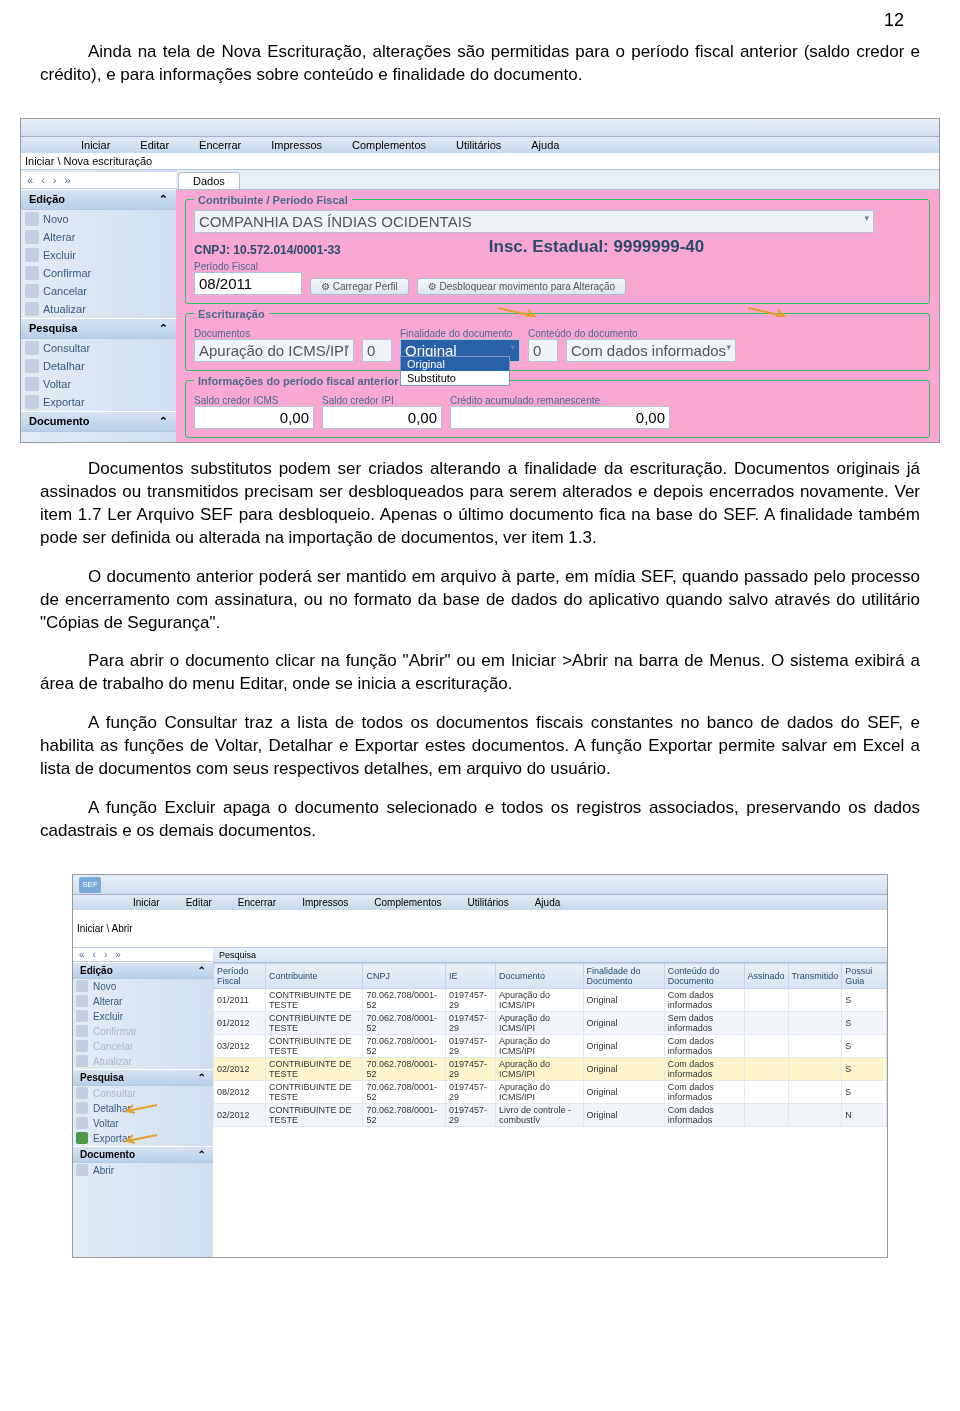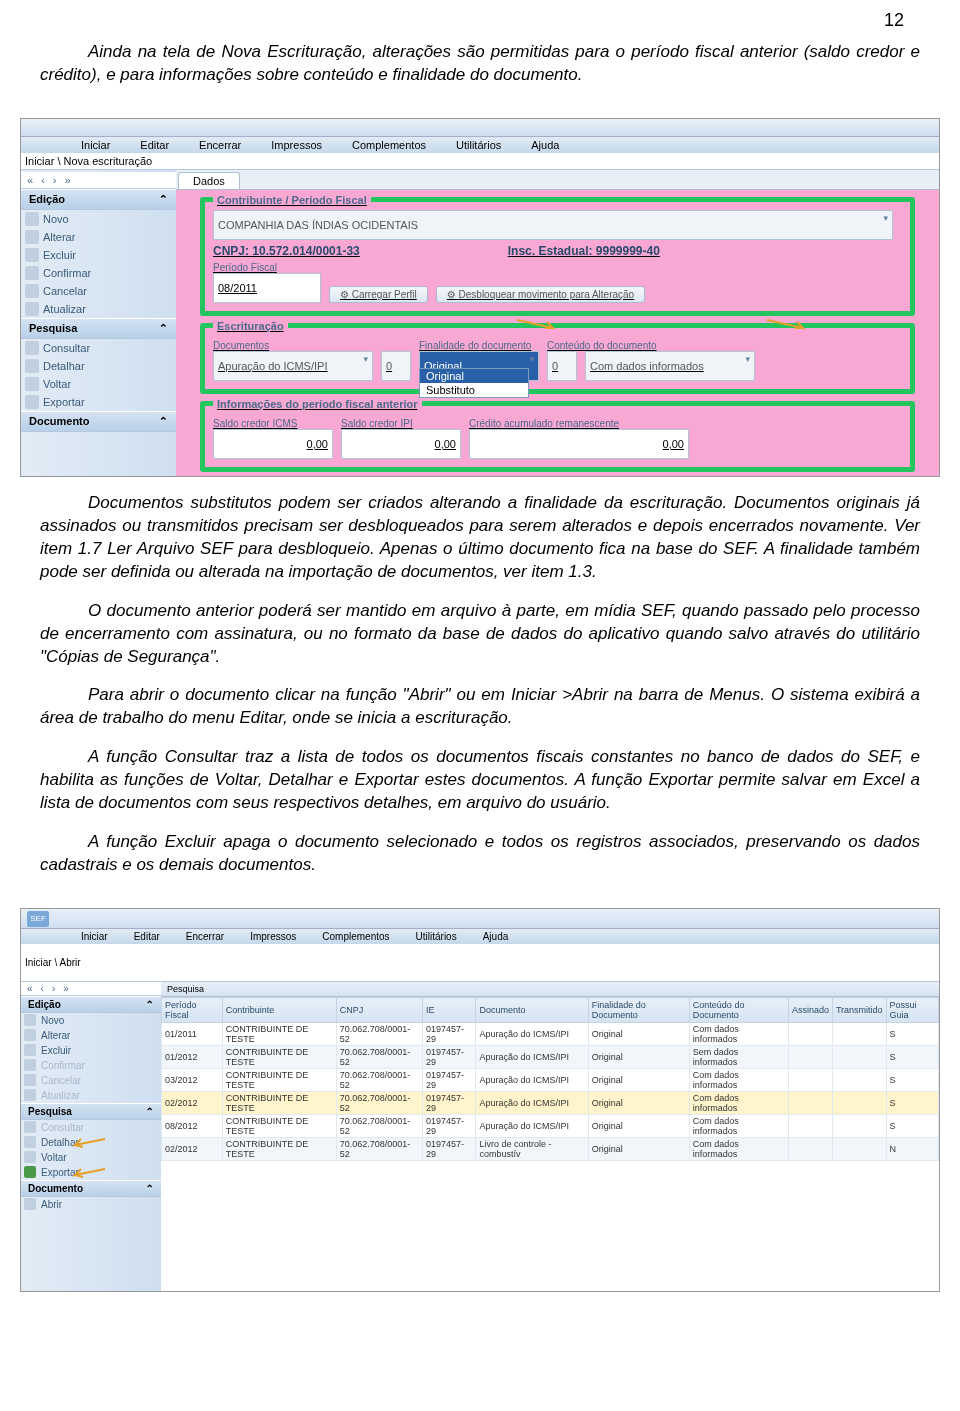--- a/index.html
+++ b/index.html
@@ -1,57 +1,57 @@
 <!DOCTYPE html>
 <html><head>
 <meta charset="utf-8">
 <style>
   * { box-sizing: border-box; margin: 0; padding: 0; }
   body { font-family: Arial, sans-serif; background: #fff; width: 960px; margin: 0 auto; }
   
   .page-number { text-align: right; font-size: 18px; padding: 10px 56px 0 0; }
   
   .body-text { font-size: 17px; line-height: 1.35; padding: 10px 40px; text-align: justify; }
-  .body-text p { margin-bottom: 16px; font-style: italic; }
+  .body-text p { margin-bottom: 16px; }
   .indent { text-indent: 48px; }
   
   
   .app1 { width: 920px; margin: 5px auto; border: 1px solid #999; position: relative; }
   .app1 .topstrip { background: linear-gradient(#e8f0f8,#cfdff0); height: 18px; border-bottom: 1px solid #aac; }
   .app1 .menubar { background: linear-gradient(#e0ebf5,#c5d8eb); padding: 2px 60px; font-size: 11px; display: flex; gap: 30px; }
   .app1 .menubar span { cursor: default; }
   .app1 .breadcrumb { background: #fff; padding: 2px 4px; font-size: 11px; border-bottom: 1px solid #b8c8dc; }
   .app1 .mainrow { display: flex; background: #d8e5f2; }
   .app1 .sidebar { width: 155px; padding: 2px 0; background: linear-gradient(90deg,#e2ecf6,#cfdff0); }
   .app1 .navarrows { padding: 2px 6px; background: #fff; display: flex; gap: 8px; font-size: 11px; color: #4a6a8a; border-bottom:1px solid #b8c8dc;}
   .app1 .sidehdr { background: linear-gradient(#d5e3f2,#b8d0e8); padding: 3px 8px; font-weight: bold; font-size: 11px; display: flex; justify-content: space-between; border-top:1px solid #fff; border-bottom:1px solid #b8c8dc;}
   .app1 .sideitem { padding: 3px 6px 3px 22px; font-size: 11px; color: #3a5a7a; position: relative; }
   .app1 .sideitem::before { content: ""; position: absolute; left: 4px; top: 2px; width: 14px; height: 14px; background: #c0d0e0; border-radius: 2px; }
   .app1 .content { flex: 1; background: #f9a8d4; padding: 0; }
   .app1 .tabrow { display: flex; background: #e8eef5; border-bottom: 1px solid #b0c0d0; }
   .app1 .tab { background: #fff; border: 1px solid #b0c0d0; border-bottom: none; padding: 2px 14px; font-size: 11px; margin: 2px 0 0 2px; border-radius: 3px 3px 0 0; }
-  .app1 fieldset { border: 5px solid #22c55e; margin: 4px 24px; padding: 4px 8px 8px 8px; font-size: 11px; border-radius: 3px; position: relative; text-decoration: underline; }
+  .app1 fieldset { border: 1px solid #22c55e; margin: 4px 9px; padding: 4px 8px 8px 8px; font-size: 11px; border-radius: 3px; position: relative; }
   .app1 legend { font-weight: bold; color: #4a6a8a; font-size: 11px; padding: 0 4px; }
   .app1 .lbl { color: #4a6a8a; font-size: 10px; display: block; margin-top: 4px; }
-  .app1 .field { background: #fff; border: 1px solid #b0c4d8; padding: 8px 4px; font-size: 11px; display: inline-block; min-height: 16px; }
+  .app1 .field { background: #fff; border: 1px solid #b0c4d8; padding: 2px 4px; font-size: 15px; display: inline-block; min-height: 16px; }
   .app1 .field.ro { background: #f0f4f8; color: #555;}
   .app1 .btn { display: inline-block; background: linear-gradient(#f5f8fb,#dce6f0); border: 1px solid #a8bccf; border-radius: 3px; padding: 2px 10px; font-size: 10px; color: #555; }
   .app1 .row { display: flex; gap: 8px; align-items: flex-end; }
   .app1 .col { display: flex; flex-direction: column; }
   .app1 .sel { position: relative; }
   .app1 .sel::after { content: "▾"; position: absolute; right: 4px; top: 2px; font-size: 9px; color: #6a82a0; }
   .app1 .dropdown-open { position: absolute; background: #fff; border: 1px solid #7a9ac0; font-size: 11px; z-index: 10; min-width: 110px;}
   .app1 .dropdown-open .opt { padding: 1px 6px; }
   .app1 .dropdown-open .opt.sel-hi { background: #2a60a8; color: #fff; }
   .app1 .numfield { text-align: right; }
   .arrow-callout { position: absolute; width: 40px; height: 12px; pointer-events: none; }
   .arrow-callout svg { width: 100%; height: 100%; }
 
   
-  .app2 { width: 920px; margin: 5px auto 20px; border: 1px solid #999; position: relative; background:#d8e5f2;}
+  .app2 { width: 816px; margin: 5px auto 20px; border: 1px solid #999; position: relative; background:#d8e5f2;}
   .app2 .topstrip { background: linear-gradient(#e8f0f8,#cfdff0); height: 20px; border-bottom: 1px solid #aac; display:flex; align-items:center; padding-left:6px;}
   .app2 .topstrip .sefbtn { width:22px; height:16px; background:#7aa8d8; border-radius:2px; font-size:8px; color:#fff; display:flex; align-items:center; justify-content:center;}
   .app2 .menubar { background: linear-gradient(#e0ebf5,#c5d8eb); padding: 2px 60px; font-size: 10px; display: flex; gap: 26px; }
   .app2 .breadcrumb { background: #fff; padding: 13px 4px; font-size: 10px; border-bottom: 1px solid #b8c8dc; }
   .app2 .mainrow { display: flex; }
   .app2 .sidebar { width: 140px; background: linear-gradient(90deg,#e2ecf6,#cfdff0); }
   .app2 .navarrows { padding: 1px 6px; background: #fff; display: flex; gap: 8px; font-size: 10px; color: #4a6a8a; border-bottom:1px solid #b8c8dc;}
   .app2 .sidehdr { background: linear-gradient(#d5e3f2,#b8d0e8); padding: 2px 7px; font-weight: bold; font-size: 10px; display: flex; justify-content: space-between; border-top:1px solid #fff; border-bottom:1px solid #b8c8dc;}
   .app2 .sideitem { padding: 2px 5px 2px 20px; font-size: 10px; color: #3a5a7a; position: relative; }
   .app2 .sideitem.dis { color: #a8b8cc; }
@@ -121,21 +121,21 @@
     </div>
     <div class="content">
       <div class="tabrow">
         <div class="tab">Dados</div>
       </div>
       <fieldset>
         <legend>Contribuinte / Período Fiscal</legend>
         <div class="field ro sel" style="width:680px;">COMPANHIA DAS ÍNDIAS OCIDENTAIS</div>
         <div class="row" style="margin-top:4px;">
           <div style="font-weight:bold;color:#2a4a6a;font-size:12px;">CNPJ: 10.572.014/0001-33</div>
-          <div style="font-weight:bold;color:#2a4a6a;font-size:12px;margin-left:140px;">Insc. Estadual: 9999999-40</div>
+          <div style="font-weight:bold;color:#2a4a6a;font-size:17px;margin-left:140px;">Insc. Estadual: 9999999-40</div>
         </div>
         <div class="row">
           <div class="col">
             <span class="lbl">Período Fiscal</span>
             <div class="field" style="width:108px;">08/2011</div>
           </div>
           <div class="col" style="justify-content:flex-end;">
             <div class="btn">⚙ <span>Carregar Perfil</span></div>
           </div>
           <div class="col" style="justify-content:flex-end;">

